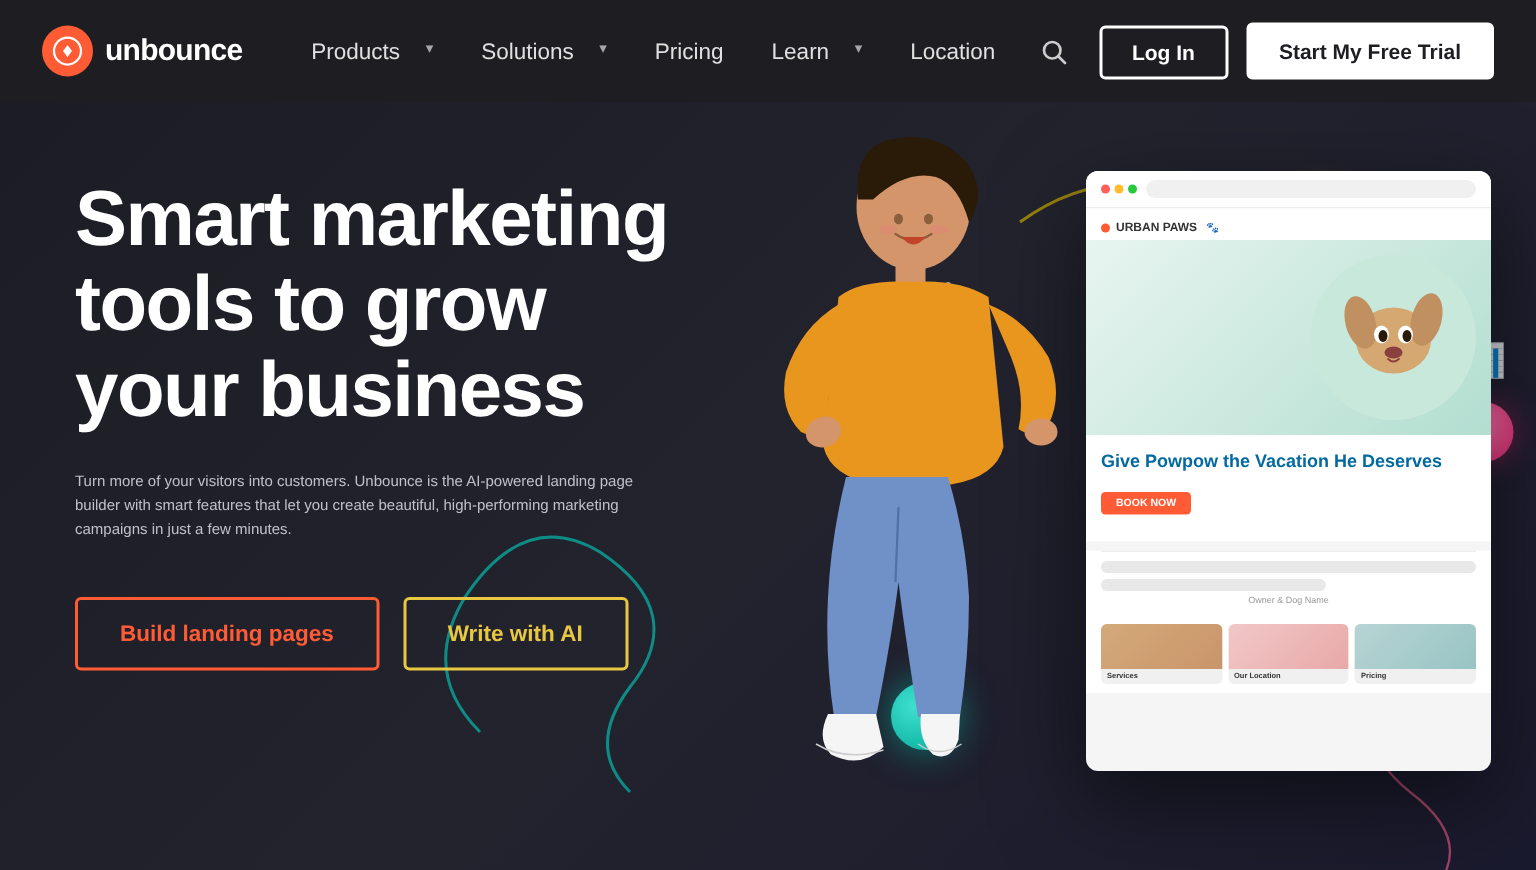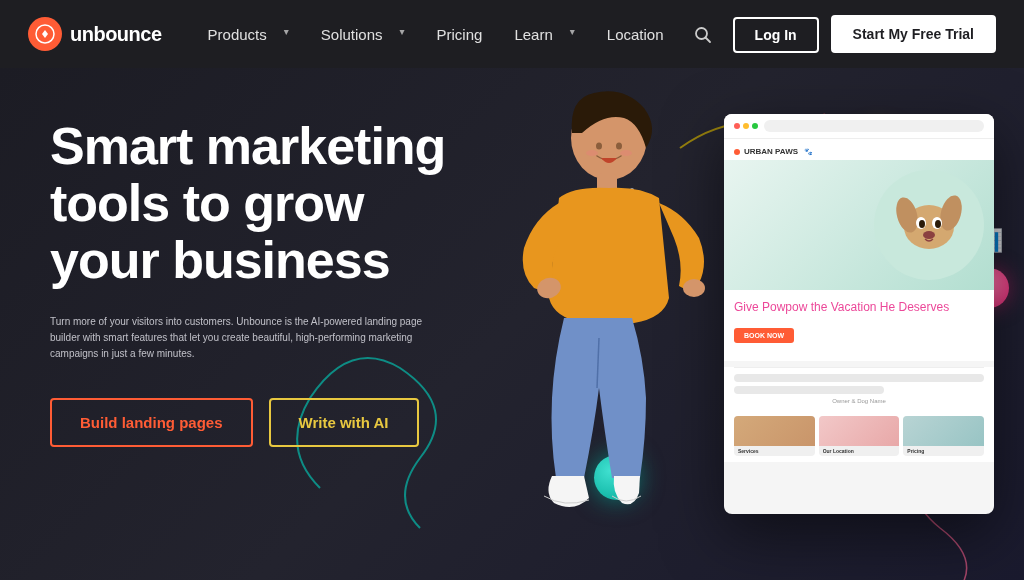--- a/index.html
+++ b/index.html
@@ -248,22 +248,22 @@
       align-items: center;
       justify-content: center;
       font-size: 50px;
     }
     .mockup-text-area {
       padding: 10px;
       background: #fff;
     }
     .mockup-heading-text {
       font-size: 12px;
-      font-weight: 400;
-      color: #ec4899;
+      font-weight: 700;
+      color: #0369a1;
       line-height: 1.3;
       margin-bottom: 8px;
     }
     .mockup-cta {
       background: #ff5c35;
       color: #fff;
       padding: 4px 10px;
       border-radius: 3px;
       font-size: 7px;
       font-weight: 700;

